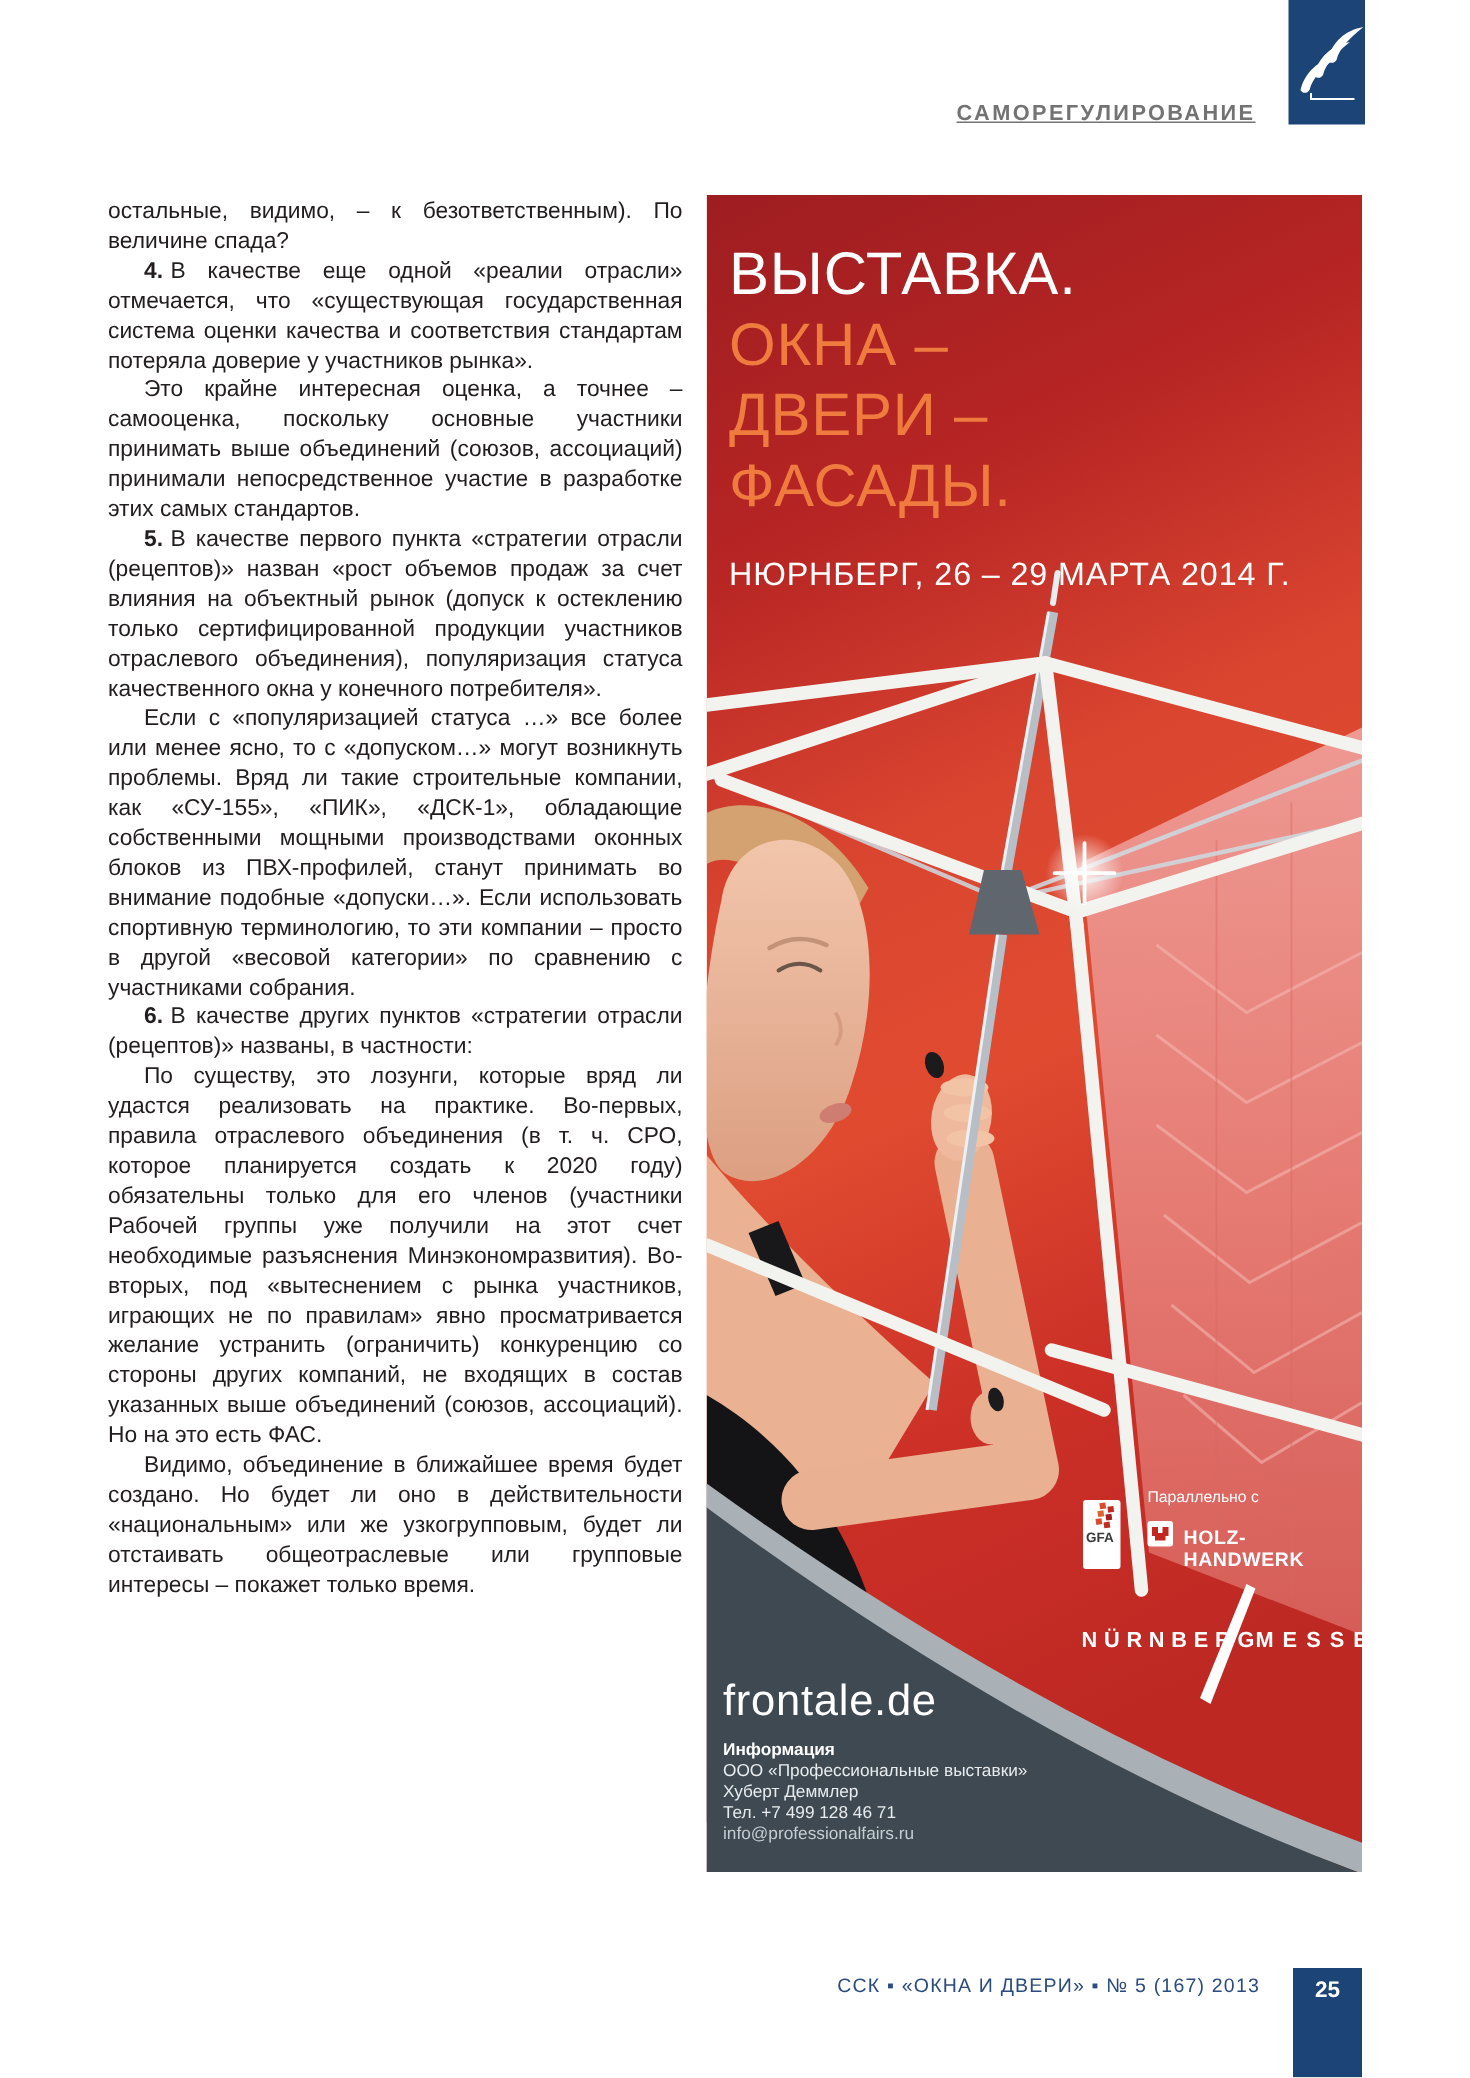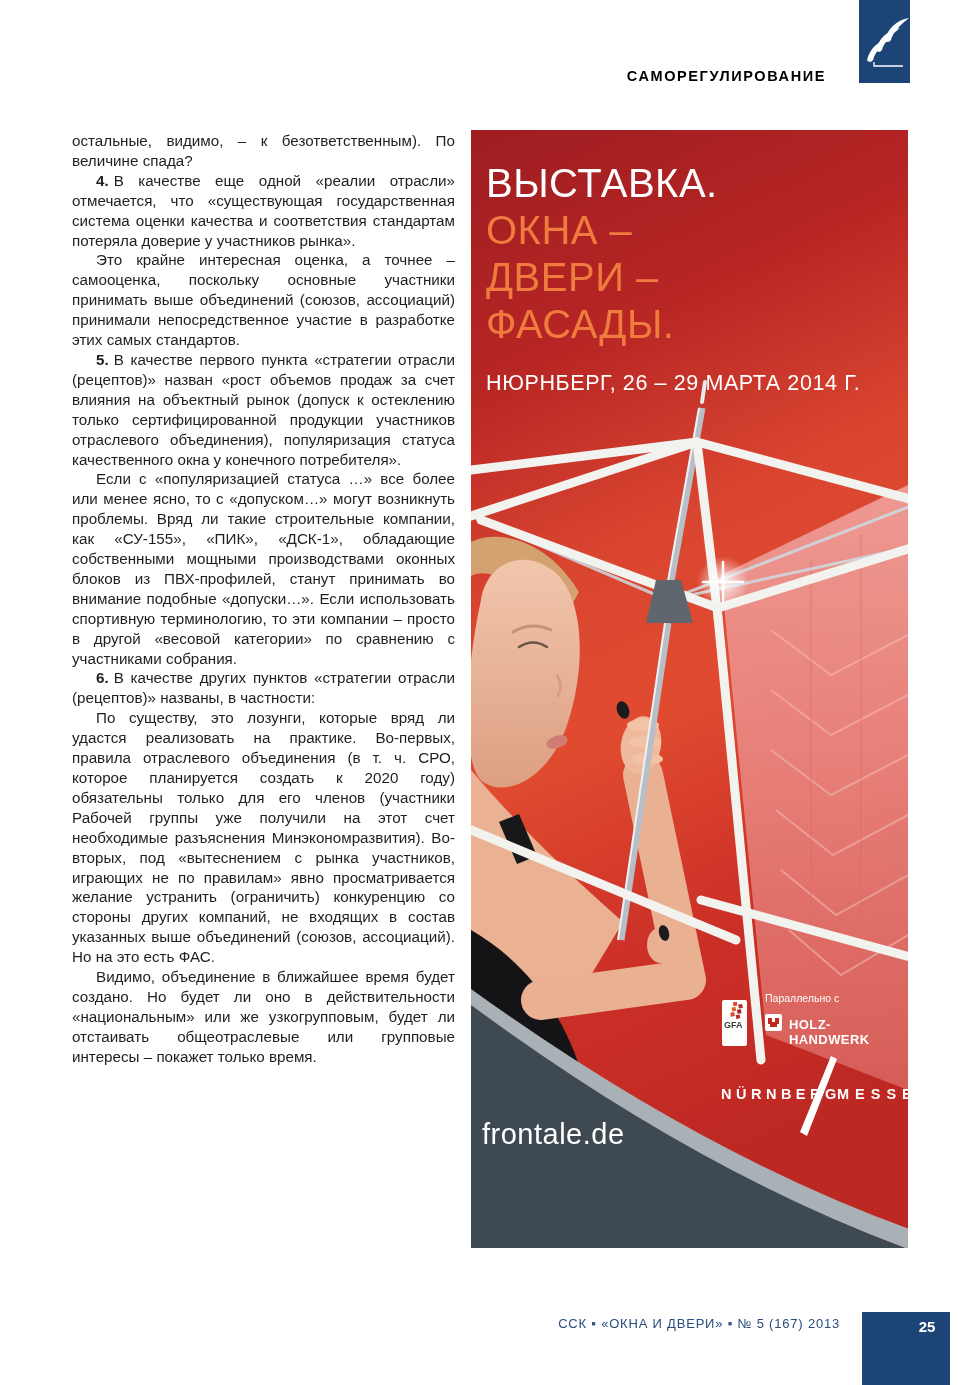--- a/index.html
+++ b/index.html
@@ -1,21 +1,21 @@
 <!DOCTYPE html>
 <html lang="ru"><head>
 <meta charset="utf-8">
 <style>
   html,body{margin:0;padding:0;background:#ffffff;}
   .page{position:relative;width:980px;height:1385px;background:#ffffff;overflow:hidden;
         font-family:"Liberation Sans", sans-serif;}
 
   
-  .section-label{position:absolute;top:68px;right:154px;font-size:14.5px;font-weight:bold;
-        letter-spacing:1.6px;color:#000000;}
+  .section-label{position:absolute;top:68px;right:143px;font-size:14.5px;font-weight:bold;
+        letter-spacing:1.6px;color:#737373;text-decoration:underline;}
   .brand-box{position:absolute;left:859px;top:0;width:51px;height:83px;background:#1d4476;}
 
   
   .article{position:absolute;left:72px;top:131px;width:383px;font-size:15.2px;line-height:19.9px;
         color:#221e1f;text-align:justify;}
   .article p{margin:0;text-indent:24px;}
   .article p.first{text-indent:0;}
   .article b.lead{font-weight:bold;margin-right:5px;}
 
   
@@ -45,21 +45,21 @@
         letter-spacing:0.5px;}
   .contact{position:absolute;left:11px;top:1030px;font-size:11.5px;line-height:14px;
         color:#e8ecee;}
   .contact .heading{font-weight:bold;color:#ffffff;}
   .contact .email{color:#c6cdd2;}
 
   
   .journal-line{position:absolute;top:1316px;right:140px;font-size:13px;letter-spacing:0.8px;
         color:#2a4c7e;}
   .page-number-box{position:absolute;left:862px;top:1312px;width:46px;height:73px;
-        background:#1d4476;text-align:center;padding-left:42px;}
+        background:#1d4476;text-align:center;}
   .page-number-box span{display:inline-block;margin-top:6px;color:#ffffff;
         font-weight:bold;font-size:15px;}
 </style>
 </head>
 <body>
 
 <div class="page">
 
   <div class="section-label">САМОРЕГУЛИРОВАНИЕ</div>
   <div class="brand-box">
@@ -218,20 +218,27 @@
 
     <div class="messe-left">NÜRNBERG</div>
     <div class="messe-slash">
       <svg width="40" height="80" viewBox="0 0 40 80">
         <polygon points="32,0 38,3 8,80 1,76" fill="#ffffff"></polygon>
       </svg>
     </div>
     <div class="messe-right">MESSE</div>
 
     <div class="website">frontale.de</div>
+    <div class="contact">
+      <div class="heading">Информация</div>
+      <div>ООО «Профессиональные выставки»</div>
+      <div>Хуберт Деммлер</div>
+      <div>Тел. +7 499 128 46 71</div>
+      <div class="email">info@professionalfairs.ru</div>
+    </div>
   </div>
 
   <div class="journal-line">ССК ▪ «ОКНА И ДВЕРИ» ▪ № 5 (167) 2013</div>
   <div class="page-number-box">
     <span>25</span>
   </div>
 
 </div>
 
 </body></html>

